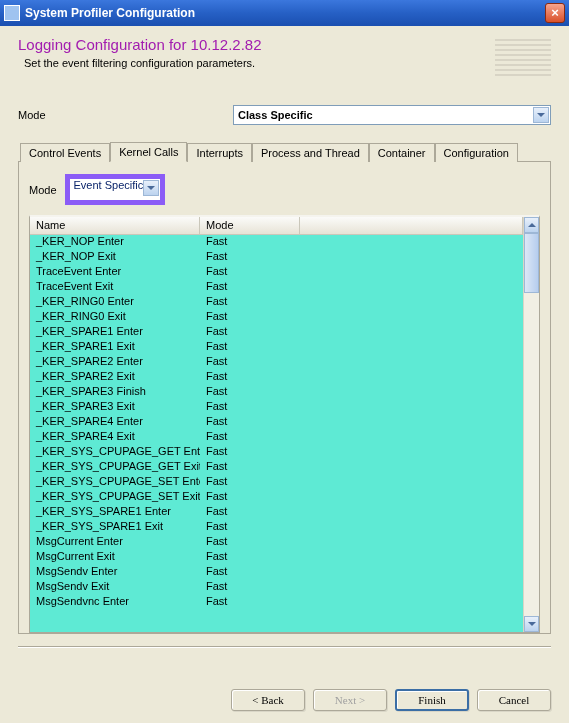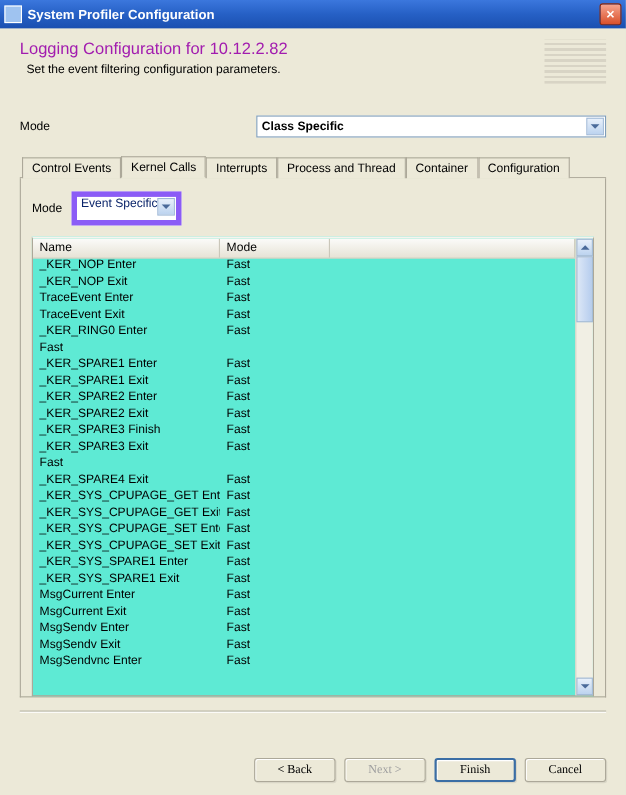--- a/index.html
+++ b/index.html
@@ -312,20 +312,21 @@
             </div>
             <div class="tr">
               <div class="td col-name">TraceEvent Exit</div>
               <div class="td col-mode">Fast</div>
             </div>
             <div class="tr">
               <div class="td col-name">_KER_RING0 Enter</div>
               <div class="td col-mode">Fast</div>
             </div>
             <div class="tr">
+              <div class="td col-name">_KER_RING0 Exit</div>
               <div class="td col-mode">Fast</div>
             </div>
             <div class="tr">
               <div class="td col-name">_KER_SPARE1 Enter</div>
               <div class="td col-mode">Fast</div>
             </div>
             <div class="tr">
               <div class="td col-name">_KER_SPARE1 Exit</div>
               <div class="td col-mode">Fast</div>
             </div>
@@ -339,20 +340,21 @@
             </div>
             <div class="tr">
               <div class="td col-name">_KER_SPARE3 Finish</div>
               <div class="td col-mode">Fast</div>
             </div>
             <div class="tr">
               <div class="td col-name">_KER_SPARE3 Exit</div>
               <div class="td col-mode">Fast</div>
             </div>
             <div class="tr">
+              <div class="td col-name">_KER_SPARE4 Enter</div>
               <div class="td col-mode">Fast</div>
             </div>
             <div class="tr">
               <div class="td col-name">_KER_SPARE4 Exit</div>
               <div class="td col-mode">Fast</div>
             </div>
             <div class="tr">
               <div class="td col-name">_KER_SYS_CPUPAGE_GET Enter</div>
               <div class="td col-mode">Fast</div>
             </div>

